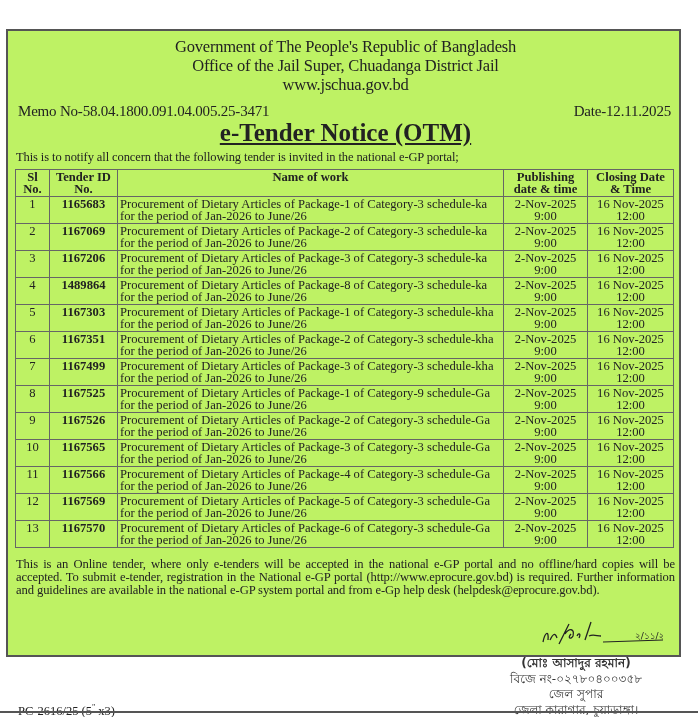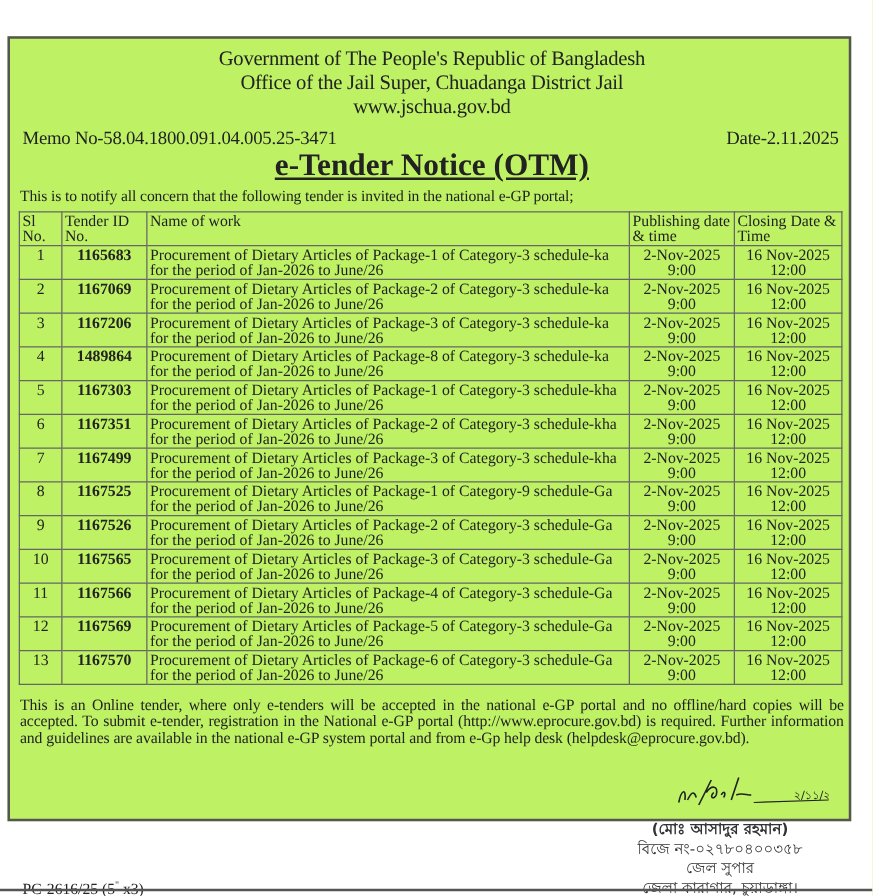--- a/index.html
+++ b/index.html
@@ -12,21 +12,21 @@
   .hdr-line { position: absolute; left: 0; width: 675px; text-align: center; font-size: 16.5px;
               line-height: 19px; letter-spacing: -0.2px; }
   .memo-row { position: absolute; left: 10px; right: 8px; top: 72px; font-size: 15px;
               display: flex; justify-content: space-between; letter-spacing: -0.2px; }
   .title { position: absolute; left: 0; width: 675px; top: 88px; text-align: center;
            font-weight: bold; font-size: 25px; text-decoration: underline; letter-spacing: 0px; }
   .intro { position: absolute; left: 8px; top: 119px; font-size: 12.5px; letter-spacing: -0.1px; }
   table.tender { position: absolute; left: 7px; top: 138px; width: 659px;
                  border-collapse: collapse; font-size: 12.6px; line-height: 12px; }
   table.tender th, table.tender td { border: 1px solid #666; padding: 0 2px; vertical-align: top; }
-  table.tender th { font-weight: normal; text-align: left; height: 25px; line-height: 12px; padding-top: 1px; }
+  table.tender th { font-weight: bold; text-align: center; height: 25px; line-height: 12px; padding-top: 1px; }
   table.tender td { height: 25px; padding-top: 1px; }
   .c-sl { width: 29px; text-align: center; }
   .c-id { width: 63px; text-align: center; font-weight: bold; }
   .c-name { text-align: left; white-space: nowrap; }
   .c-pub { width: 79px; text-align: center; }
   .c-close { width: 81px; text-align: center; }
   .c-name .ln2, .c-pub .ln2, .c-close .ln2 { display: block; }
   .footer-text { position: absolute; left: 8px; top: 527px; width: 659px; font-size: 12.6px;
                  line-height: 13px; text-align: justify; letter-spacing: -0.1px; }
   .signature { position: absolute; left: 527px; top: 589px; width: 128px; height: 30px; }
@@ -38,21 +38,21 @@
 </style>
 </head>
 <body>
 
 <div class="frame">
   <div class="hdr-line" style="top:6px">Government of The People's Republic of Bangladesh</div>
   <div class="hdr-line" style="top:25px">Office of the Jail Super, Chuadanga District Jail</div>
   <div class="hdr-line" style="top:44px">www.jschua.gov.bd</div>
   <div class="memo-row">
     <span>Memo No-58.04.1800.091.04.005.25-3471</span>
-    <span>Date-2.11.2025</span>
+    <span>Date-12.11.2025</span>
   </div>
   <div class="title">e-Tender Notice (OTM)</div>
   <div class="intro">This is to notify all concern that the following tender is invited in the national e-GP portal;</div>
 
   <table class="tender">
     <thead>
       <tr>
         <th class="c-sl">Sl No.</th>
         <th class="c-id">Tender ID No.</th>
         <th>Name of work</th>

